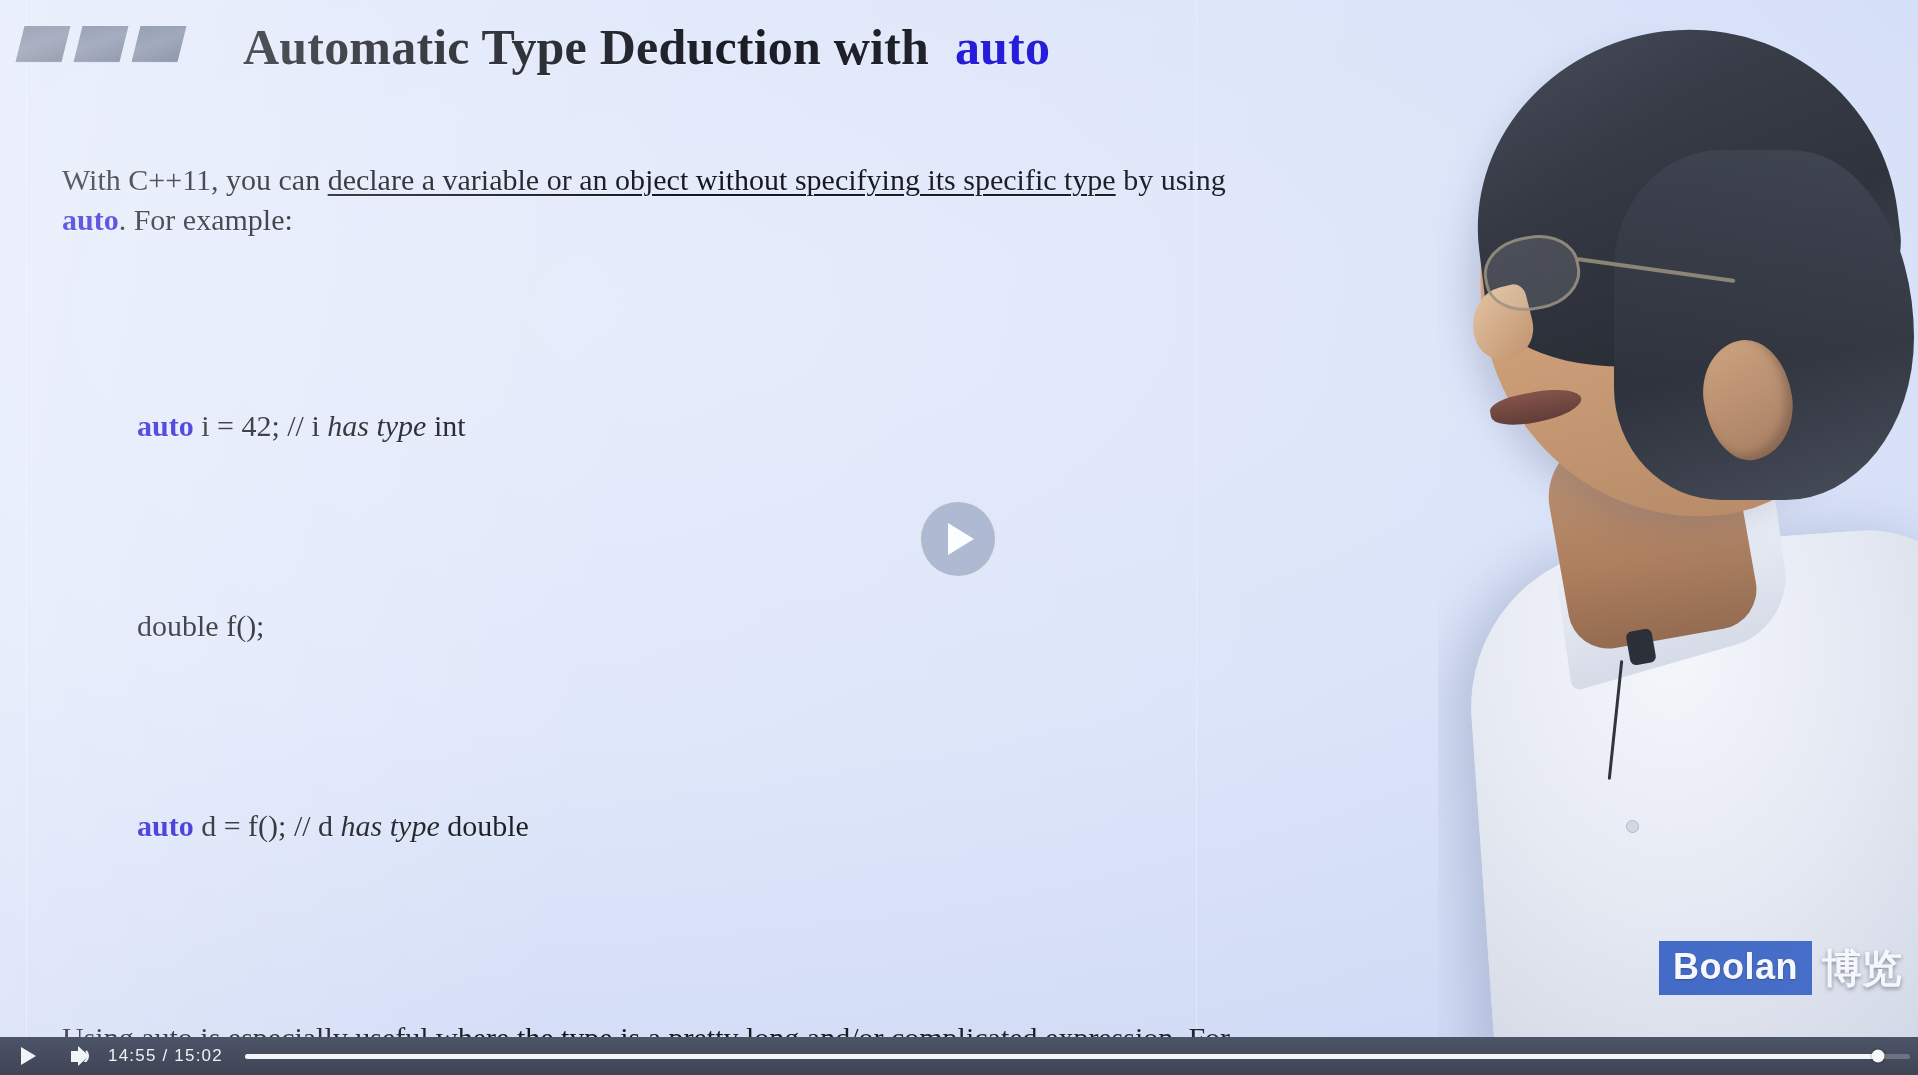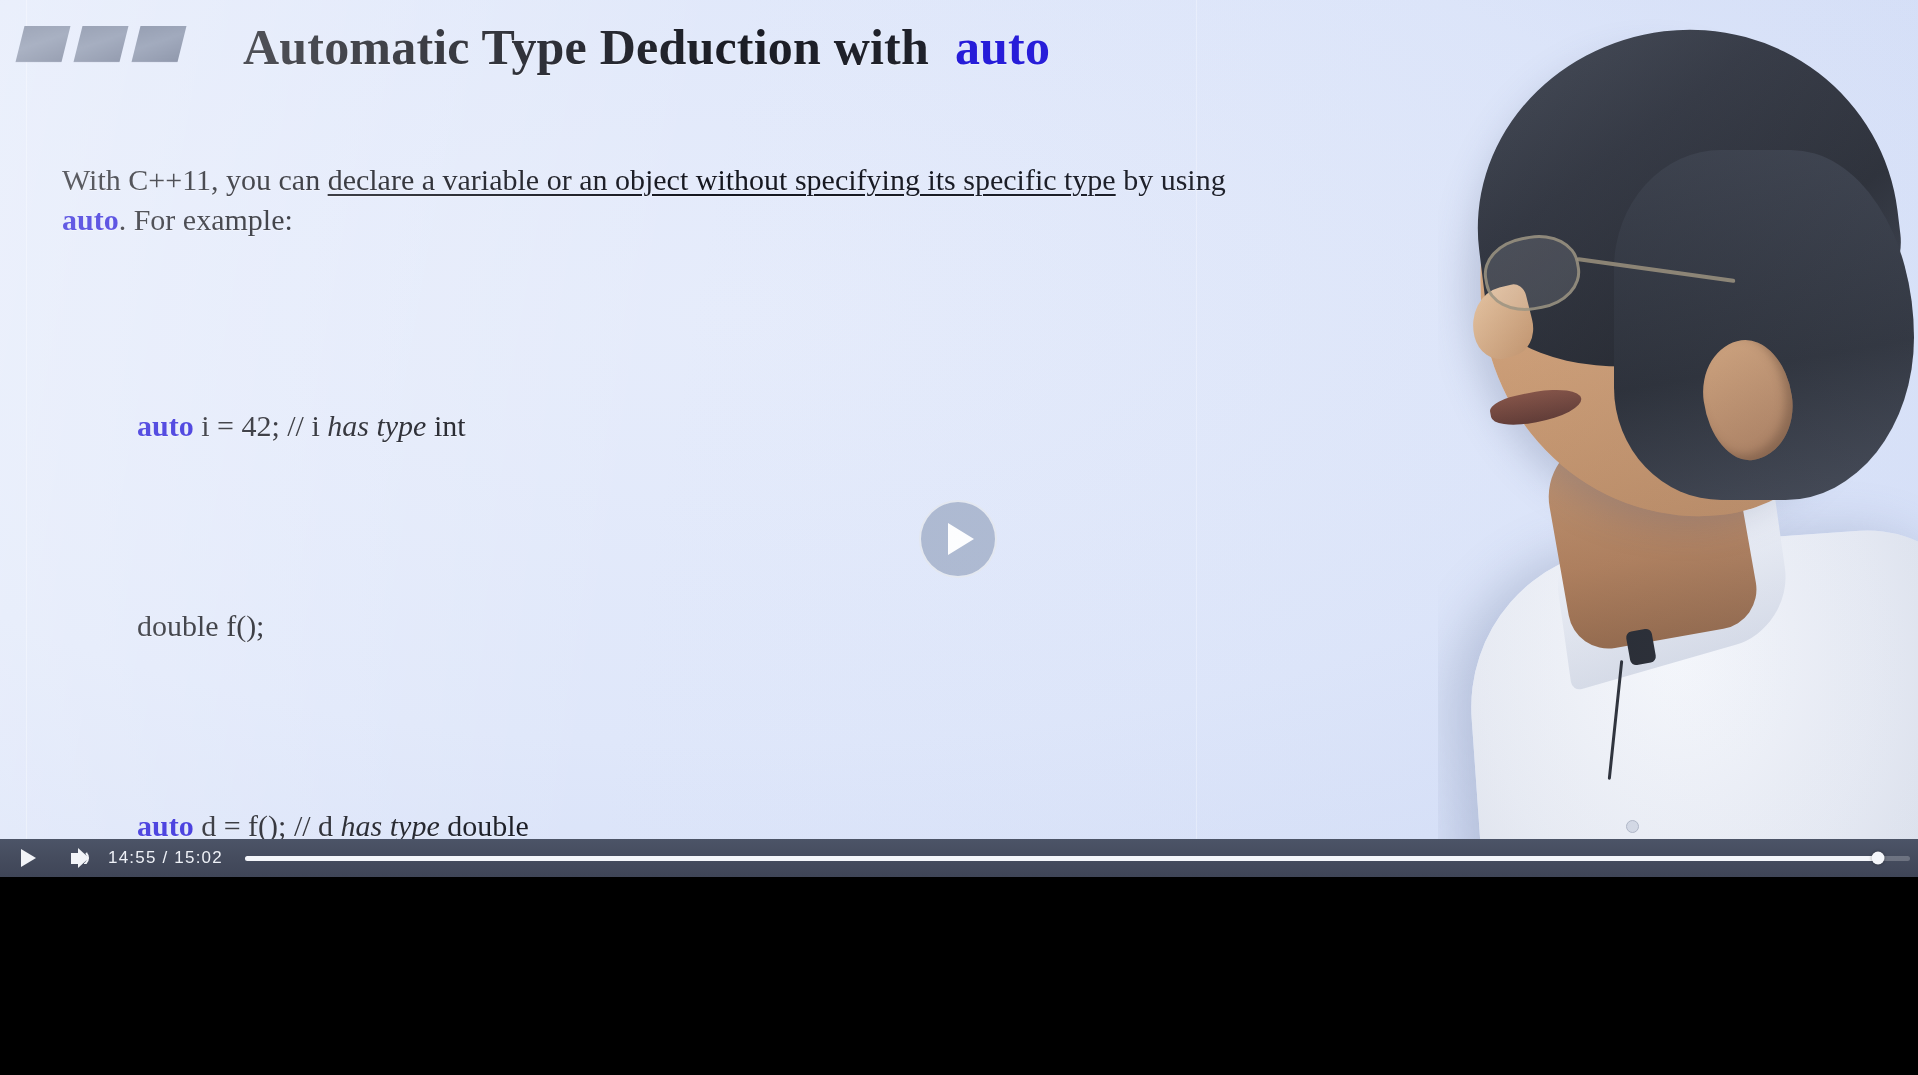--- a/index.html
+++ b/index.html
@@ -1,20 +1,20 @@
 <!DOCTYPE html>
 <html><head>
 <meta charset="utf-8">
 <style>
   * { margin:0; padding:0; box-sizing:border-box; }
   html,body { width:1918px; height:1075px; overflow:hidden; background:#000; }
   body { font-family:"Liberation Serif", serif; }
 
   #player {
-    position:relative; width:1918px; height:877px; overflow:hidden;
+    position:relative; width:1918px; height:1075px; overflow:hidden;
     background:#a16207;
   }
 
   
   #slide {
     position:absolute; left:0; top:0; width:1918px; height:1037px;
     background:
       radial-gradient(ellipse 140% 110% at 38% 30%, #e6ecfb 0%, #dfe7fa 38%, #d3ddf6 68%, #c6d3f2 100%);
     overflow:hidden;
   }

